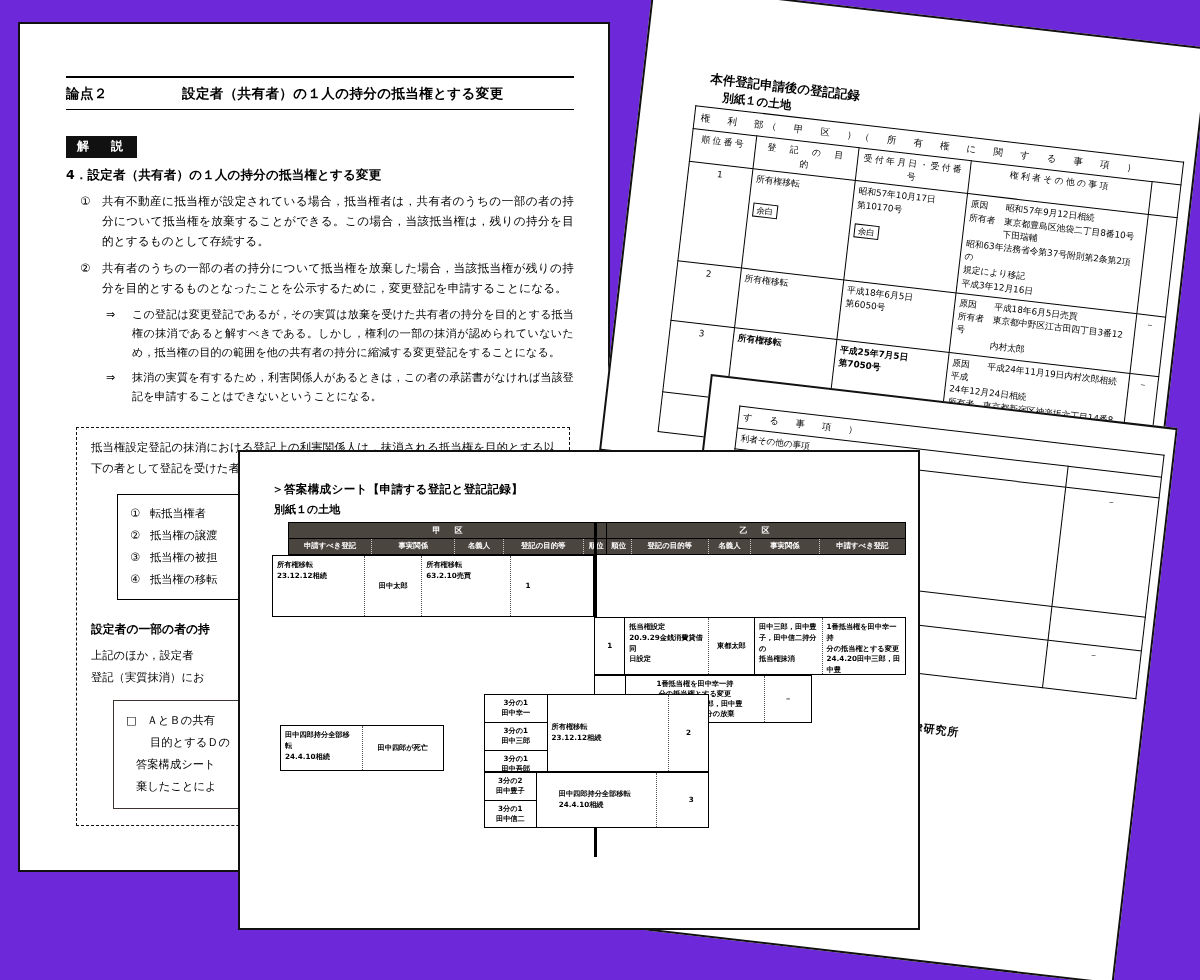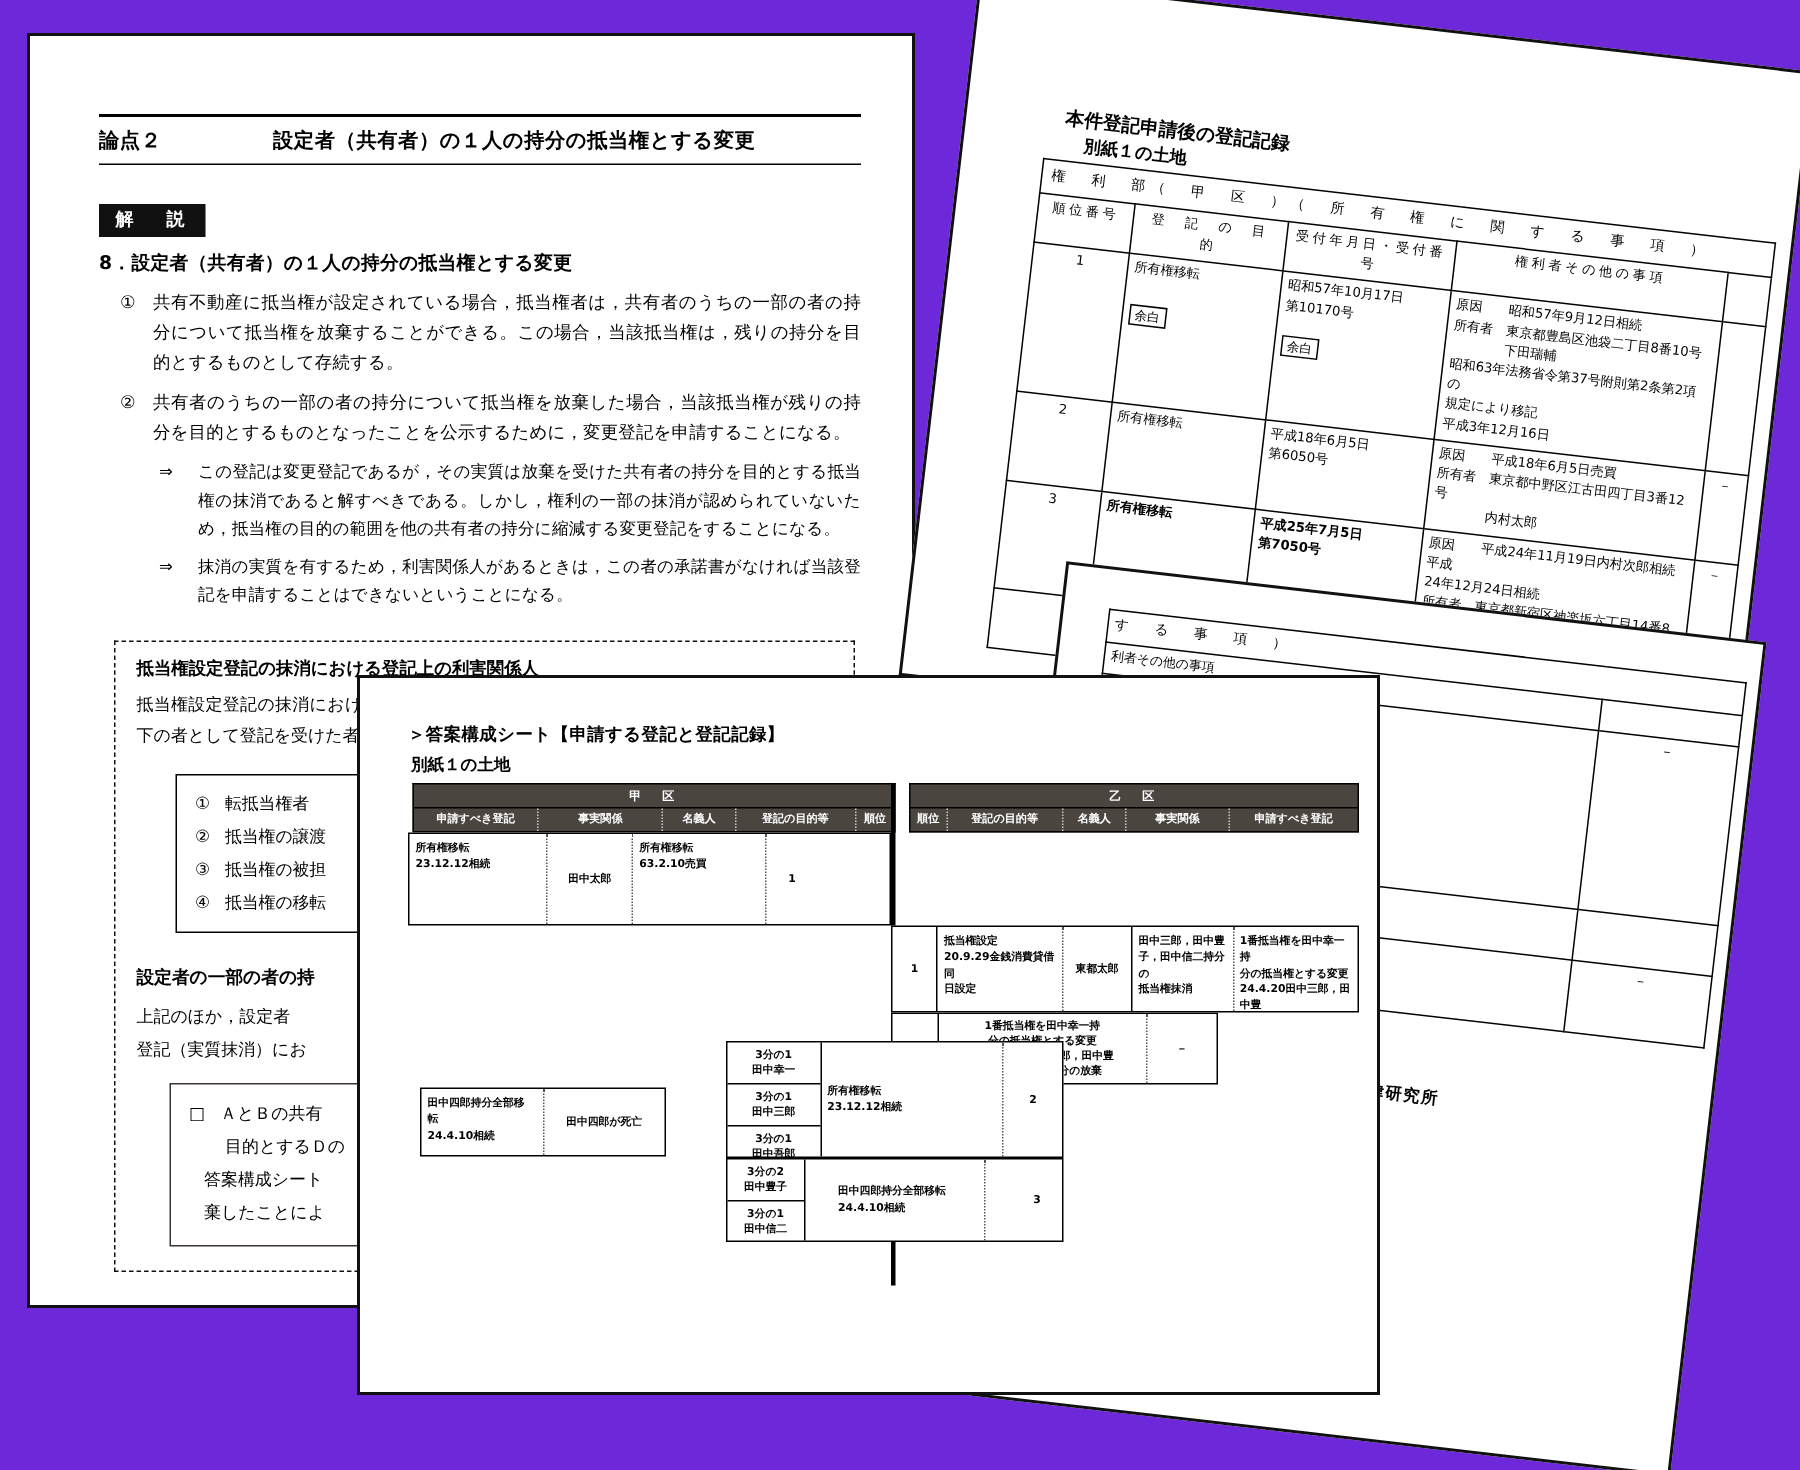--- a/index.html
+++ b/index.html
@@ -300,41 +300,40 @@
   <div class="sheet" id="sheet-explain">
     <div class="ex-inner">
       <div class="ex-title-rule-top"></div>
       <div class="ex-title-row">
         <span class="ex-title-no">論点２</span>
         <span class="ex-title-main">設定者（共有者）の１人の持分の抵当権とする変更</span>
       </div>
 
       <div class="ex-kaisetsu">解　説</div>
 
-      <div class="ex-h1">8．設定者（共有者）の１人の持分の抵当権とする変更</div>
+      <div class="ex-h1">4．設定者（共有者）の１人の持分の抵当権とする変更</div>
 
       <div class="ex-item lvl1">
         <span class="mk">①</span>
         <span class="bd">共有不動産に抵当権が設定されている場合，抵当権者は，共有者のうちの一部の者の持分について抵当権を放棄することができる。この場合，当該抵当権は，残りの持分を目的とするものとして存続する。</span>
       </div>
       <div class="ex-item lvl1">
         <span class="mk">②</span>
         <span class="bd">共有者のうちの一部の者の持分について抵当権を放棄した場合，当該抵当権が残りの持分を目的とするものとなったことを公示するために，変更登記を申請することになる。</span>
       </div>
       <div class="ex-item lvl2">
         <span class="mk">⇒</span>
         <span class="bd">この登記は変更登記であるが，その実質は放棄を受けた共有者の持分を目的とする抵当権の抹消であると解すべきである。しかし，権利の一部の抹消が認められていないため，抵当権の目的の範囲を他の共有者の持分に縮減する変更登記をすることになる。</span>
       </div>
       <div class="ex-item lvl2">
         <span class="mk">⇒</span>
         <span class="bd">抹消の実質を有するため，利害関係人があるときは，この者の承諾書がなければ当該登記を申請することはできないということになる。</span>
       </div>
 
       <div class="ex-dash">
-        <div class="ex-dash-h">抵当権設定登記の抹消における登記上の利害関係人</div>
         <div class="ex-dash-p">抵当権設定登記の抹消における登記上の利害関係人は，抹消される抵当権を目的とする以下の者として登記を受けた者である。</div>
 
         <div class="ex-list-box">
           <div class="li"><span class="n">①</span><span>転抵当権者</span></div>
           <div class="li"><span class="n">②</span><span>抵当権の譲渡</span></div>
           <div class="li"><span class="n">③</span><span>抵当権の被担</span></div>
           <div class="li"><span class="n">④</span><span>抵当権の移転</span></div>
         </div>
 
         <div class="ex-sub-h">設定者の一部の者の持</div>
@@ -465,21 +464,21 @@
     </div>
   </div>
 
   <div class="sheet" id="sheet-answer">
     <div class="ans-inner">
       <div class="ans-title">＞答案構成シート【申請する登記と登記記録】</div>
       <div class="ans-sub">別紙１の土地</div>
 
       <div class="ans-grid">
 
-        <div style="position:absolute;left:3px;top:0;width:322px;">
+        <div style="position:absolute;left:16px;top:0;width:322px;">
           <div class="band-top">甲　区</div>
           <div class="band-hdr">
             <div class="hc" style="width:26%">申請すべき登記</div>
             <div class="hc" style="width:26%">事実関係</div>
             <div class="hc" style="width:15%">名義人</div>
             <div class="hc" style="width:25%">登記の目的等</div>
             <div class="hc" style="width:8%">順位</div>
           </div>
         </div>
 

